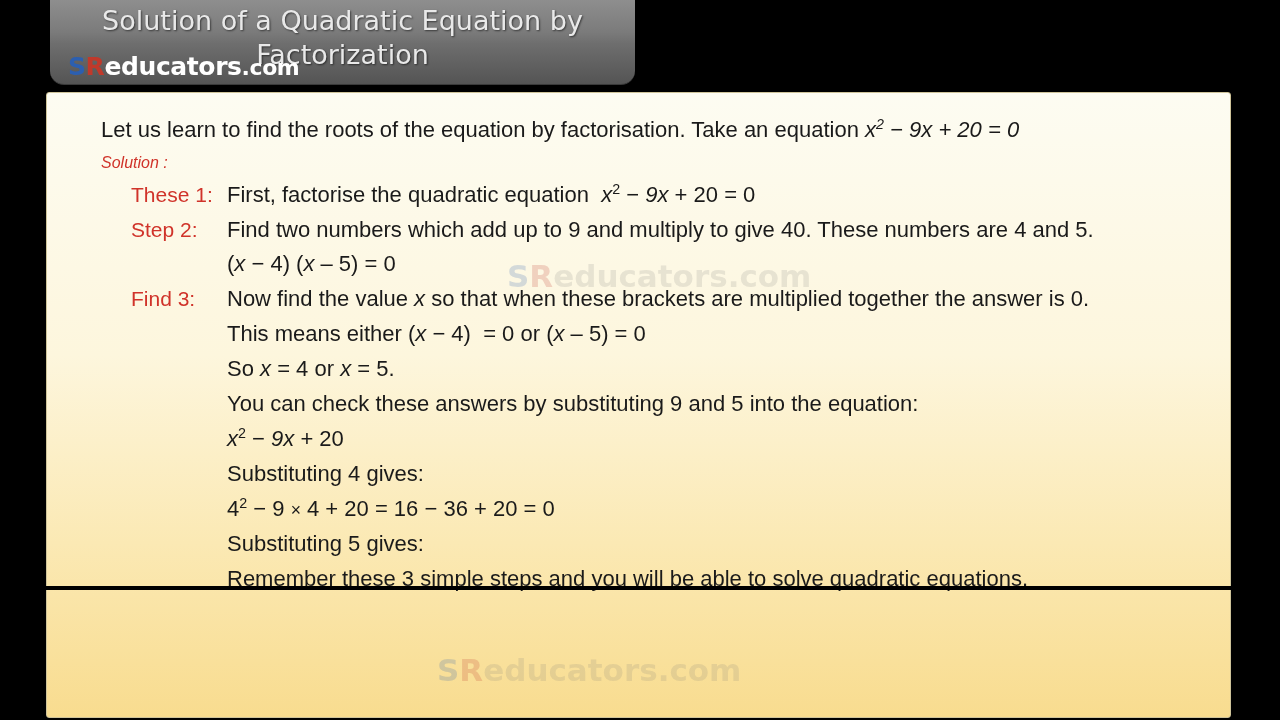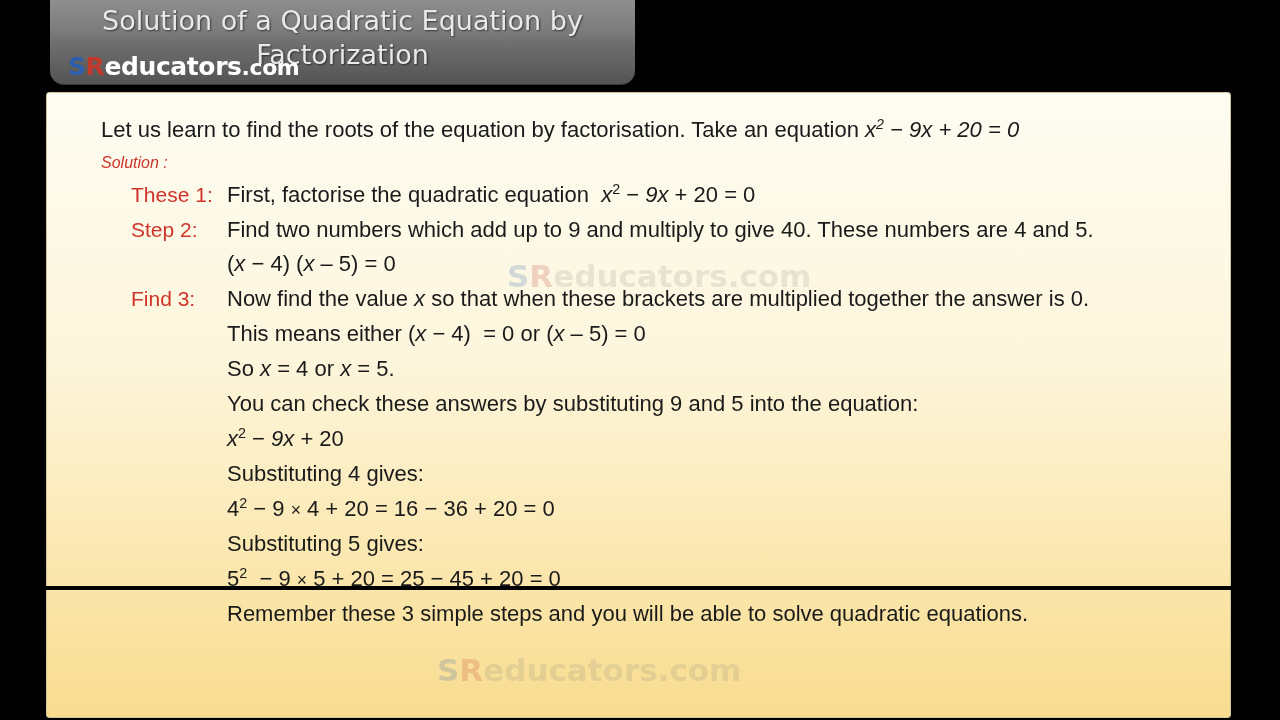--- a/index.html
+++ b/index.html
@@ -212,23 +212,20 @@
       </div>
 
       <div class="body-line">Substituting 4 gives:</div>
 
       <div class="body-line">
         4<sup>2</sup> − 9 <span style="font-size:0.8em">×</span> 4 + 20 = 16 − 36 + 20 = 0
       </div>
 
       <div class="body-line">Substituting 5 gives:</div>
 
-      <div class="body-line">
-        5<sup>2</sup>&nbsp; − 9 <span style="font-size:0.8em">×</span> 5 + 20 = 25 − 45 + 20 = 0
-      </div>
 
       <div class="body-line">Remember these 3 simple steps and you will be able to solve quadratic equations.</div>
 
     </div>
   </div>
 
   <div class="bottom-bar"></div>
 </div>
 
 </body></html>

